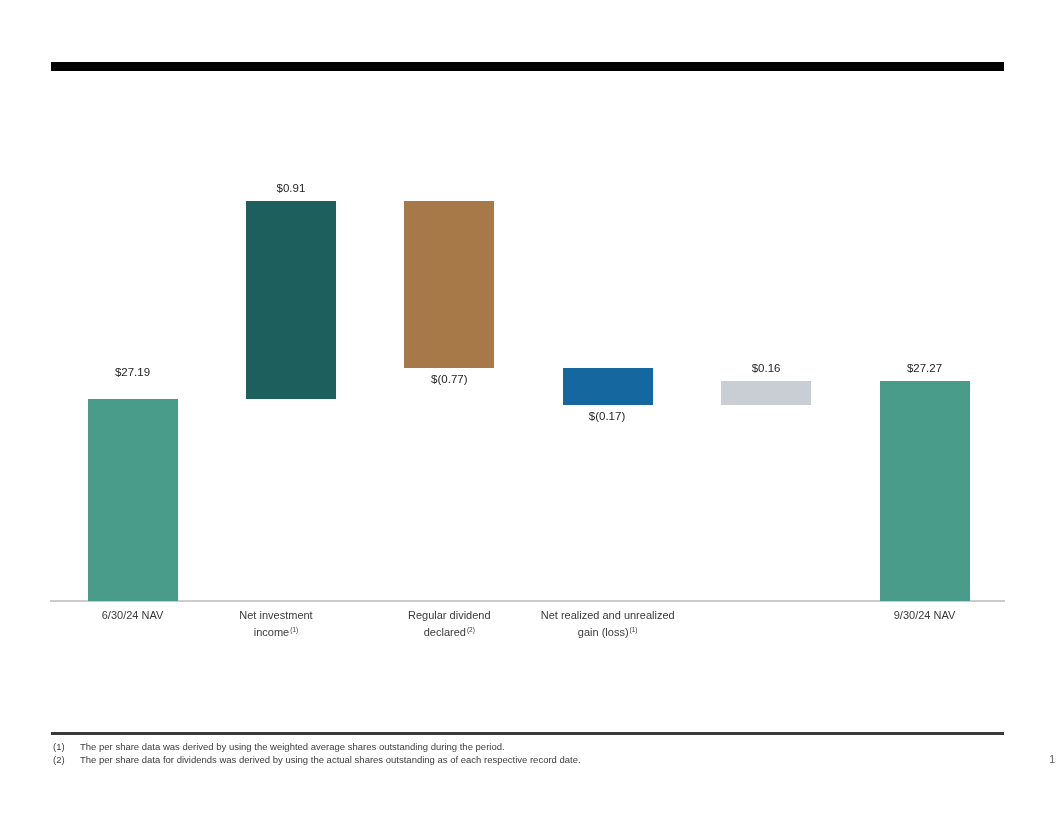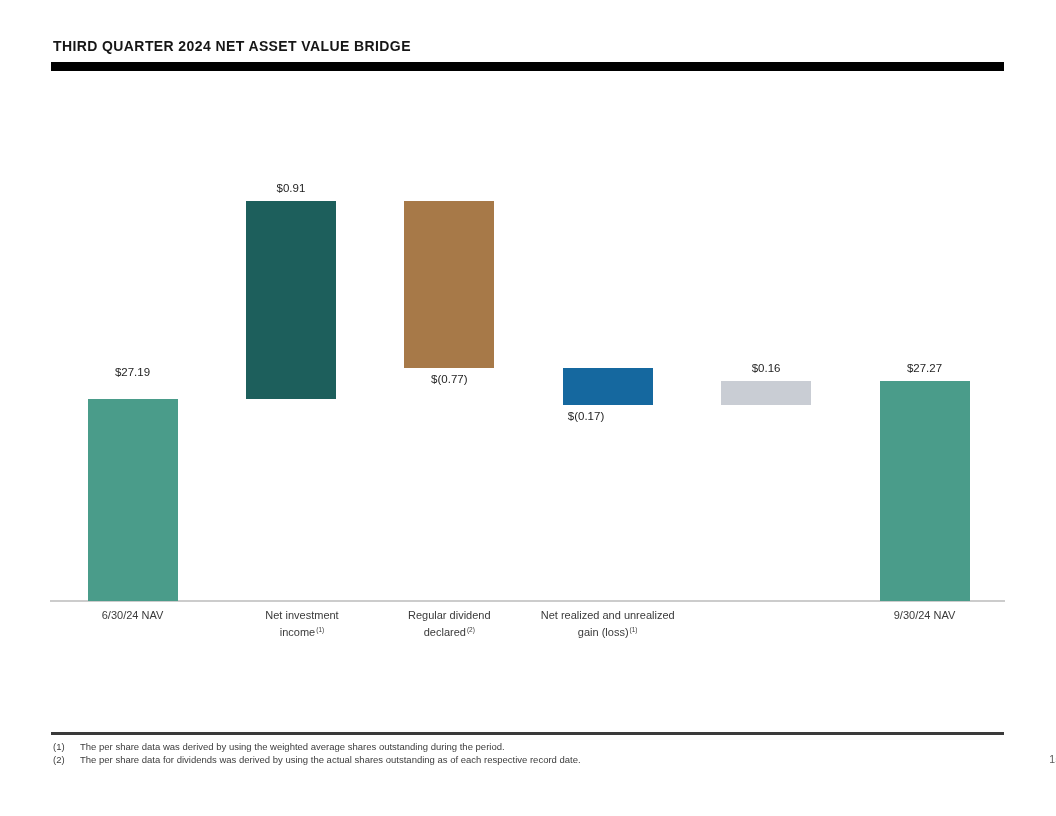--- a/index.html
+++ b/index.html
@@ -101,37 +101,36 @@
     text-align: right;
     font-size: 10.5px;
     color: var(--page-number-text, #5a5a5a);
   }
 </style>
 </head>
 <body>
 
 <div class="page">
 
-  <h1 class="page-title">THIRD QUARTER 2024 NET ASSET VALUE BRIDGE</h1>
 
   <div class="title-rule"></div>
 
   <div class="chart" id="chart">
     <div class="axis-line"></div>
   <div class="chart-bar" style="left: 87.5px; top: 398.725px; width: 90px; height: 202.275px; background: rgb(74, 156, 138);"></div>
       <div class="value-label" style="left: 77.5px; top: 366px;">$27.19</div>
       <div class="category-label" style="left: 40.5px;">6/30/24 NAV</div>
       <div class="chart-bar" style="left: 245.9px; top: 200.8px; width: 90px; height: 197.925px; background: rgb(29, 95, 92);"></div>
       <div class="value-label" style="left: 235.9px; top: 181.8px;">$0.91</div>
-      <div class="category-label" style="left: 210px;">Net investment<br>income<sup>(1)</sup></div>
+      <div class="category-label" style="left: 184px;">Net investment<br>income<sup>(1)</sup></div>
       <div class="chart-bar" style="left: 404.3px; top: 200.8px; width: 90px; height: 167.475px; background: rgb(167, 121, 72);"></div>
       <div class="value-label" style="left: 394.3px; top: 373.275px;">$(0.77)</div>
       <div class="category-label" style="left: 357.3px;">Regular dividend<br>declared<sup>(2)</sup></div>
       <div class="chart-bar" style="left: 562.7px; top: 368.275px; width: 90px; height: 36.975px; background: rgb(21, 104, 159);"></div>
-      <div class="value-label" style="left: 531px; top: 410.25px;">$(0.17)</div>
+      <div class="value-label" style="left: 552px; top: 410.25px;">$(0.17)</div>
       <div class="category-label" style="left: 515.7px;">Net realized and unrealized<br>gain (loss)<sup>(1)</sup></div>
       <div class="chart-bar" style="left: 721.1px; top: 381.325px; width: 90px; height: 23.925px; background: rgb(201, 205, 212);"></div>
       <div class="value-label" style="left: 711.1px; top: 362.325px;">$0.16</div>
       <div class="chart-bar" style="left: 879.5px; top: 381.325px; width: 90px; height: 219.675px; background: rgb(74, 156, 138);"></div>
       <div class="value-label" style="left: 869.5px; top: 362.325px;">$27.27</div>
       <div class="category-label" style="left: 832.5px;">9/30/24 NAV</div>
     </div>
 
   <div class="footnote-rule"></div>
 

